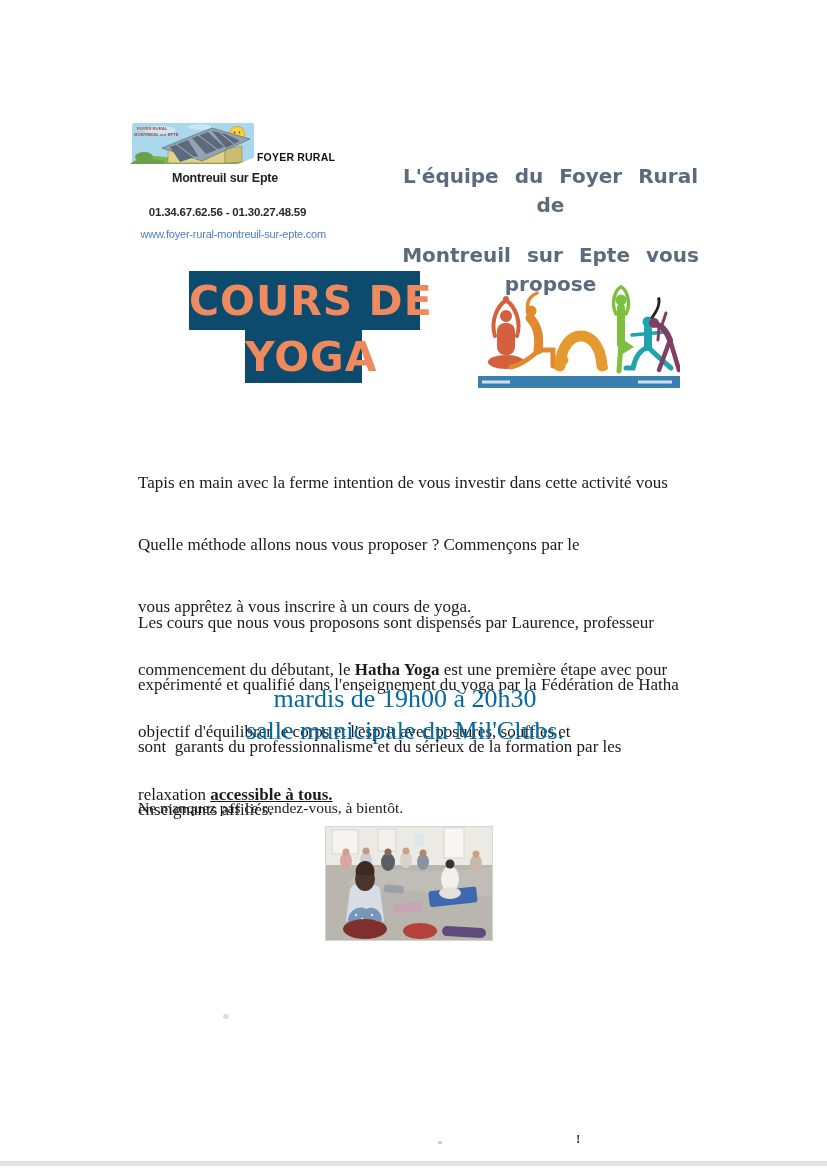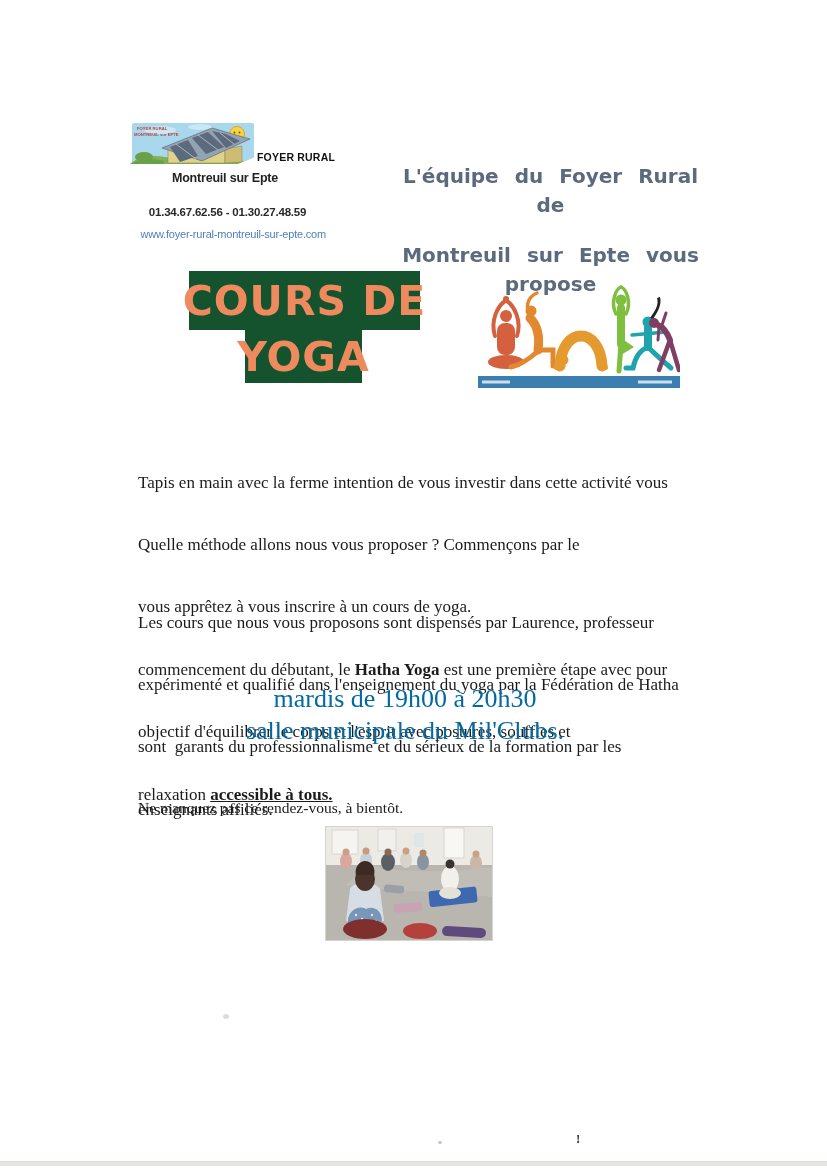--- a/index.html
+++ b/index.html
@@ -17,21 +17,21 @@
   .org-web{position:absolute;left:126px;top:204px;width:200px;text-align:right;
            font-size:11px;color:#4d7fc0;letter-spacing:-.2px;text-decoration:none;cursor:pointer;margin-top:24px;}
 
   
   .intro{position:absolute;left:353px;top:141px;width:395px;text-align:center;
          font-family:"DejaVu Sans", sans-serif;font-weight:bold;color:#5c6a7d;
          font-size:20px;line-height:29px;}
   .intro .wide{word-spacing:9px;margin-top:21px;}
 
   
-  .title-block{position:absolute;background:#14532d;display:flex;align-items:center;justify-content:center;}
+  .title-block{position:absolute;background:#0c4a6e;display:flex;align-items:center;}
   .tb1{left:189px;top:271px;width:231px;height:59px;}
   .tb2{left:245px;top:330px;width:117px;height:53px;}
   .title-text{font-family:"DejaVu Sans", sans-serif;font-weight:bold;color:#ee8a5e;
               font-size:41px;letter-spacing:1px;white-space:nowrap;}
 
   
   .clipart{position:absolute;left:478px;top:278px;width:202px;height:112px;}
   .photo{position:absolute;left:325px;top:826px;width:166px;height:113px;border:1px solid #d6d4cf;}
 
   

